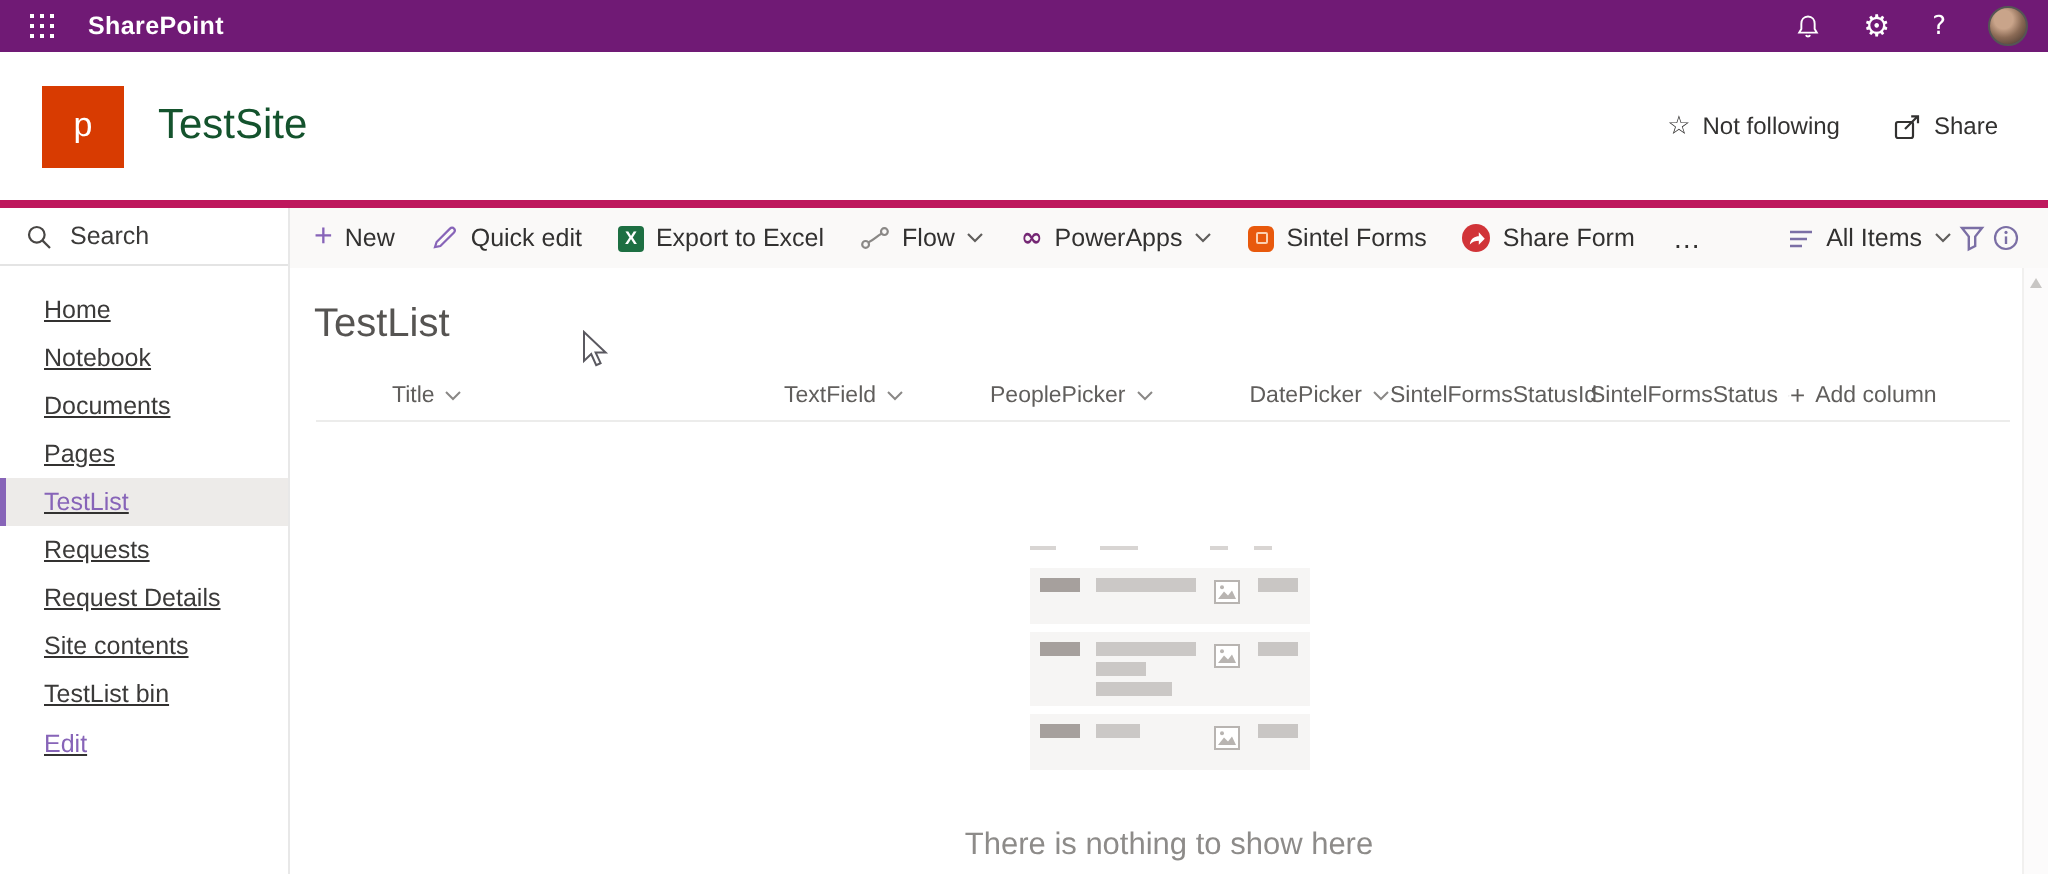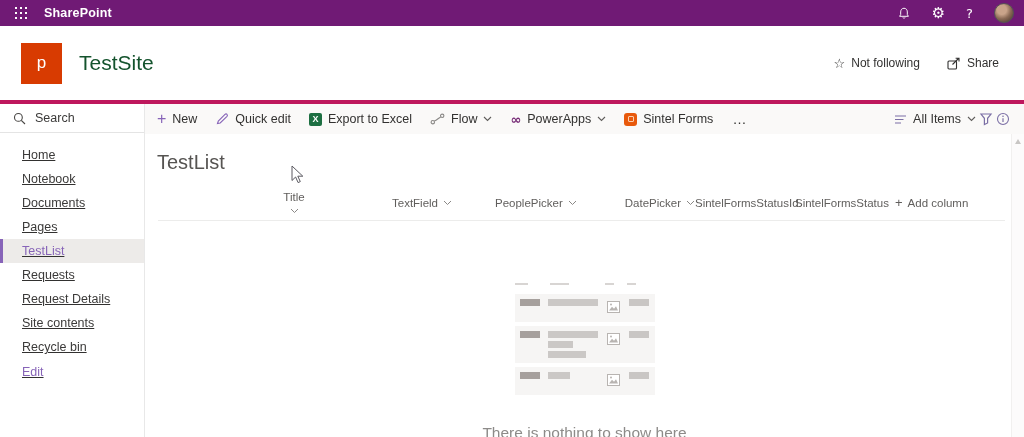--- a/index.html
+++ b/index.html
@@ -61,21 +61,21 @@
                   display:flex; align-items:center; justify-content:center; }
   .more { font-size:14px; letter-spacing:1px; color:#323130; padding:0 10px; cursor:pointer; }
   .tb-right { margin-left:auto; display:flex; align-items:center; gap:3px; padding-right:14px; }
   .viewsel { display:flex; align-items:center; gap:6px; font-size:12.5px; color:#323130; cursor:pointer; }
   .tb-icon { display:flex; align-items:center; cursor:pointer; }
 
   
   .list-title { margin:17px 0 0 12px; font-size:20px; font-weight:400; color:#565452; }
   .cols { display:flex; align-items:center; margin-top:17px; padding-left:51px; font-size:11.5px; color:#605e5c; }
   .col { display:flex; align-items:center; gap:5px; cursor:pointer; white-space:nowrap; }
-  .col:nth-of-type(1){ width:196px;flex-direction:column; } .col:nth-of-type(2){ width:103px; }
+  .col:nth-of-type(1){ width:196px; } .col:nth-of-type(2){ width:103px; }
   .col:nth-of-type(3){ width:100px; } .col:nth-of-type(4){ width:100px;justify-content:flex-end; }
   .col:nth-of-type(5){ width:100px; } .col:nth-of-type(6){ width:100px; }
   .addcol { display:flex; align-items:center; gap:5px; cursor:pointer; white-space:nowrap; color:#605e5c; }
   .addcol .plus { font-size:13px; color:#605e5c; }
   .header-divider { border-bottom:1px solid #ececeb; margin:6px 19px 0 13px; }
 
   
   .sk { width:140px; margin:62px auto 0; }
   .sk-dashes { display:flex; margin-bottom:9px; }
   .dash { height:2px; background:#d8d5d3; }
@@ -162,21 +162,21 @@
       </div>
       <nav class="nav">
         <div class="nav-item">Home</div>
         <div class="nav-item">Notebook</div>
         <div class="nav-item">Documents</div>
         <div class="nav-item">Pages</div>
         <div class="nav-item active">TestList</div>
         <div class="nav-item">Requests</div>
         <div class="nav-item">Request Details</div>
         <div class="nav-item">Site contents</div>
-        <div class="nav-item">Recycle bin</div>
+        <div class="nav-item">TestList bin</div>
         <div class="nav-item edit-link">Edit</div>
       </nav>
     </aside>
 
     <main class="main">
 
       <div class="toolbar">
         <div class="tbtn">
           <span class="plus">+</span>
           <span>New</span>
@@ -215,20 +215,28 @@
             <svg width="9" height="6" viewBox="0 0 9 6">
                 <path d="M1 1 L4.5 4.5 L8 1" fill="none" stroke="#605e5c" stroke-width="1.1"></path>
               </svg>
           </span>
         </div>
         <div class="tbtn">
           <span class="sintel-ic">
               <i></i>
             </span>
           <span>Sintel Forms</span>
+        </div>
+        <div class="tbtn">
+          <span class="shareform-ic">
+            <svg width="9" height="9" viewBox="0 0 10 10">
+                <path d="M1 8 C1.5 4.5 4 3.5 6 3.5 V1.2 L9.3 4.8 L6 8.2 V6 C4 6 2.5 6.5 1 8 Z" fill="#ffffff"></path>
+              </svg>
+          </span>
+          <span>Share Form</span>
         </div>
         <span class="more">…</span>
 
         <div class="tb-right">
           <div class="viewsel">
             <span style="display:flex;">
               <svg width="13" height="12" viewBox="0 0 13 12">
                   <path d="M1 3 H12 M1 6.5 H9.5 M1 10 H7" fill="none" stroke="#7b6fa5" stroke-width="1.2"></path>
                 </svg>
             </span>

